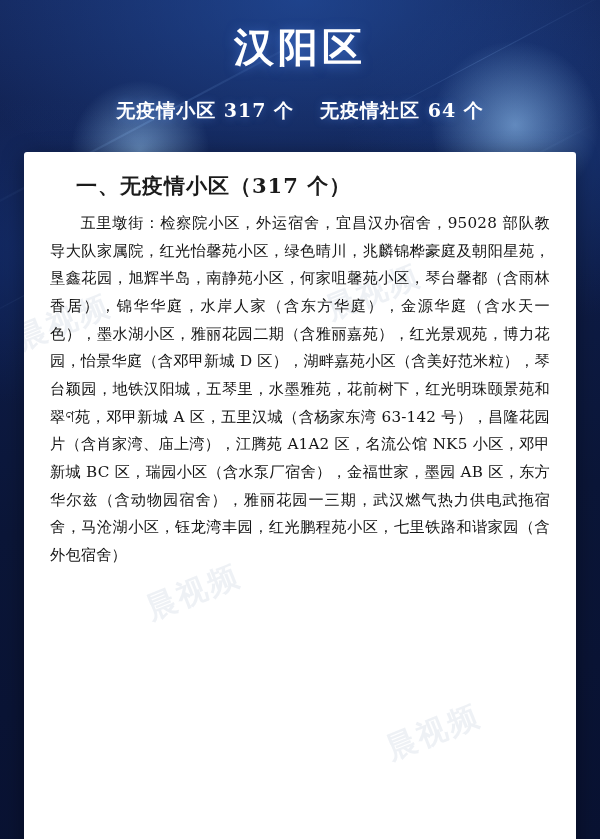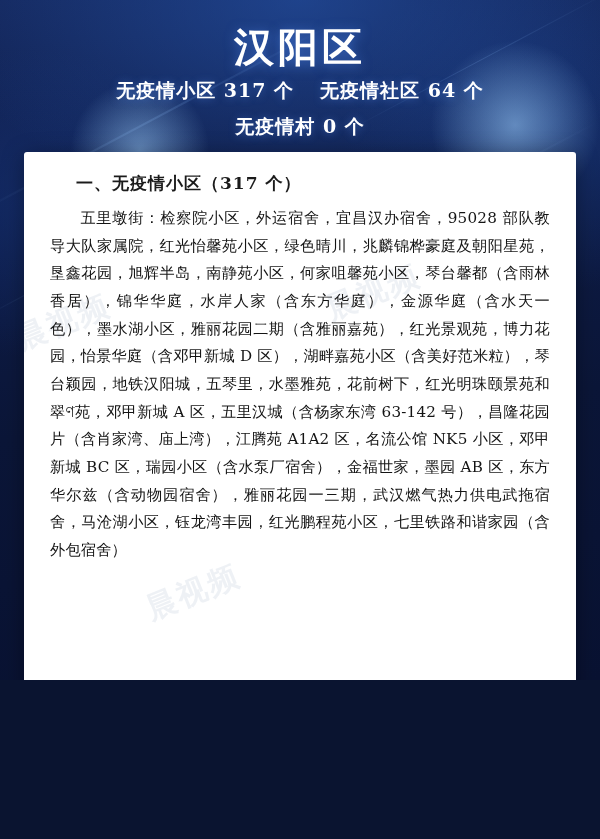--- a/index.html
+++ b/index.html
@@ -9,21 +9,21 @@
   body {
     width: 600px;
     height: 839px;
     overflow: hidden;
     font-family: "Liberation Sans", sans-serif;
     background: #0a1430;
   }
   .poster {
     position: relative;
     width: 600px;
-    height: 680px;
+    height: 839px;
     background:
       radial-gradient(ellipse 520px 300px at 50% 0%, rgba(40,90,180,0.55) 0%, rgba(12,26,62,0.0) 70%),
       radial-gradient(ellipse 300px 240px at 92% 18%, rgba(30,70,150,0.45) 0%, rgba(12,26,62,0) 70%),
       radial-gradient(ellipse 260px 220px at 6% 30%, rgba(25,60,140,0.40) 0%, rgba(12,26,62,0) 70%),
       linear-gradient(175deg, #14275c 0%, #0e1c46 35%, #0b1638 60%, #091232 100%);
     overflow: hidden;
   }
   
   .streak {
     position: absolute;
@@ -55,21 +55,21 @@
     font-size: 40px;
     font-weight: bold;
     letter-spacing: 4px;
     line-height: 1.25;
     text-shadow: 0 2px 12px rgba(90,150,255,0.55);
   }
   .subline {
     font-family: "DejaVu Serif", serif;
     font-size: 19px;
     font-weight: bold;
-    margin-top: 6px;
+    margin-top: 26px;
     letter-spacing: 1px;
     text-shadow: 0 1px 8px rgba(90,150,255,0.45);
   }
   .subline .gap { display: inline-block; width: 26px; }
   .subline2 {
     font-family: "DejaVu Serif", serif;
     font-size: 19px;
     font-weight: bold;
     margin-top: 10px;
     letter-spacing: 1px;
@@ -89,21 +89,21 @@
     z-index: 4;
   }
   .card-inner {
     padding: 20px 26px 0 26px;
     color: #1b1b1b;
     position: relative;
     z-index: 2;
   }
   .section-title {
     font-family: "DejaVu Serif", serif;
-    font-size: 17px;
+    font-size: 21px;
     font-weight: bold;
     margin: 0 0 10px 26px;
     letter-spacing: 1px;
   }
   p.para {
     font-family: "DejaVu Serif", serif;
     font-size: 15.2px;
     line-height: 1.82;
     margin: 0 0 4px 0;
     text-indent: 2em;
@@ -145,23 +145,20 @@
   <div class="streak s3"></div>
   <div class="streak s4"></div>
   <div class="glow-dot" style="left:70px; top:80px; width:140px; height:140px;"></div>
   <div class="glow-dot" style="left:430px; top:40px; width:170px; height:170px;"></div>
 
   <div class="header">
     <div class="title">汉阳区</div>
     <div class="subline">
       <span>无疫情小区</span><span> </span><span>317 个</span><span class="gap"></span><span>无疫情社区</span><span> </span><span>64 个</span>
     </div>
-    <div class="subline2">
-      <span>无疫情村</span><span> </span><span>0 个</span>
-    </div>
   </div>
 
   <div class="card">
     <div class="watermark">
       <div class="wm-text wm1">晨视频</div>
       <div class="wm-text wm2">晨视频</div>
       <div class="wm-text wm3">晨视频</div>
       <div class="wm-text wm4">晨视频</div>
     </div>
     <div class="card-inner">

